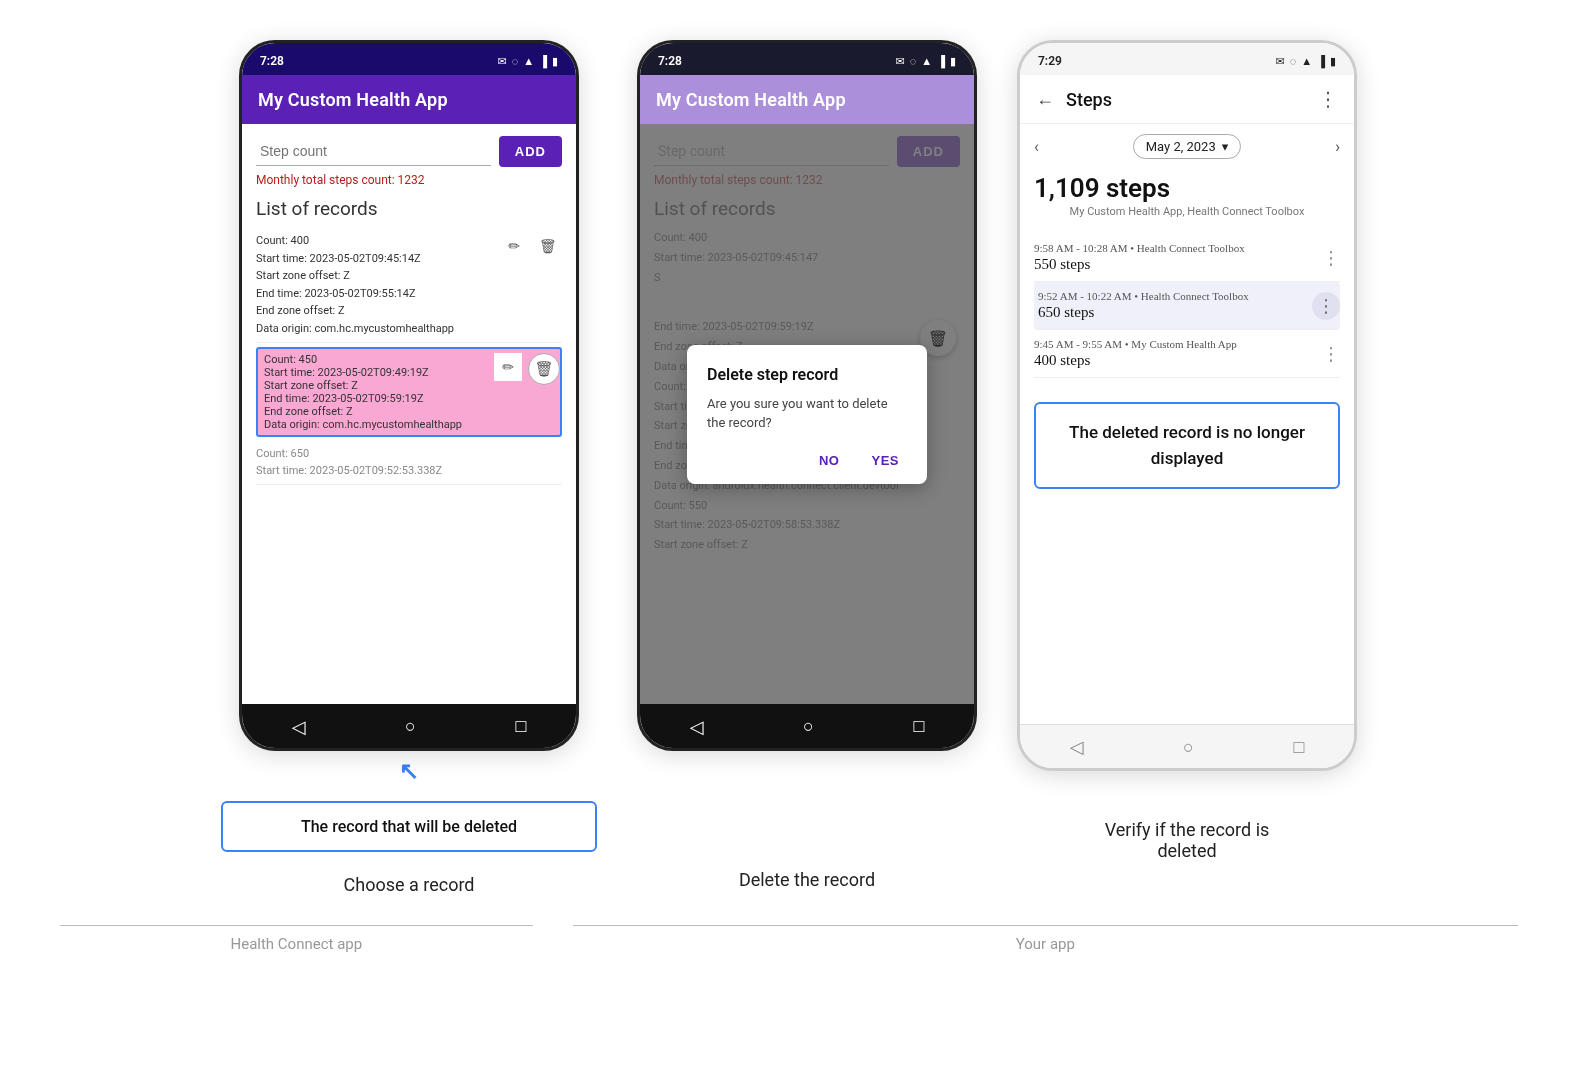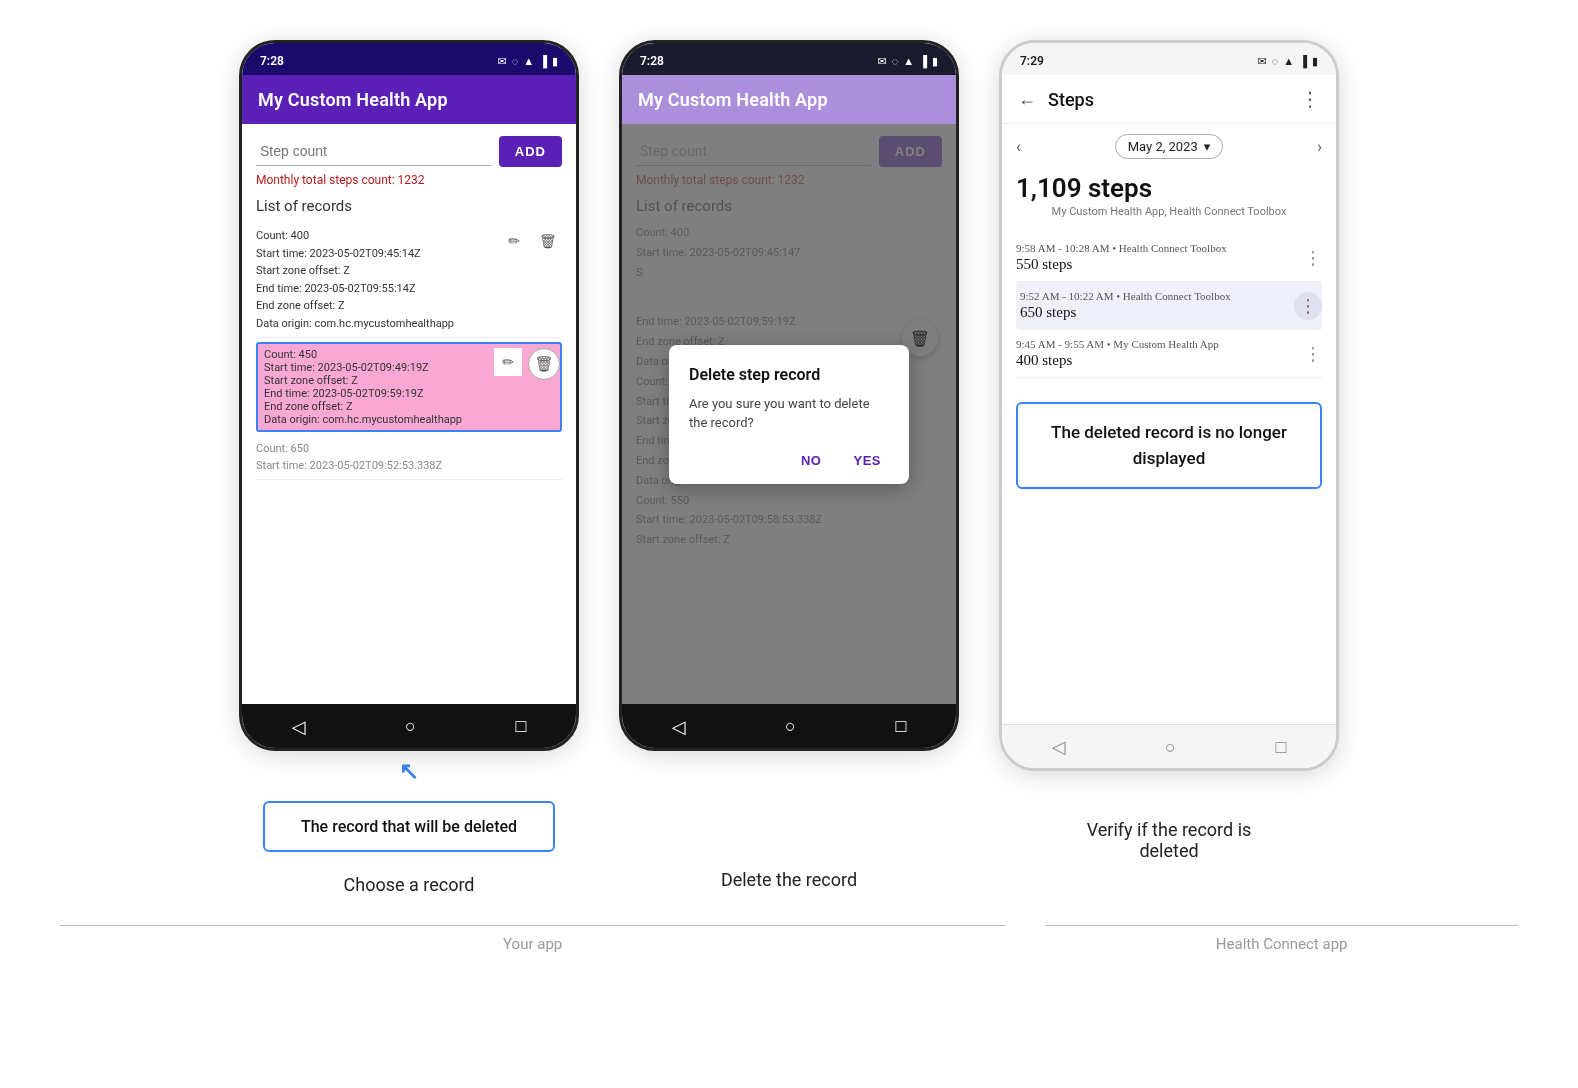--- a/index.html
+++ b/index.html
@@ -120,21 +120,21 @@
       cursor: pointer;
     }
 
     .monthly-total {
       font-size: 12px;
       color: #b91c1c;
       margin-bottom: 10px;
     }
 
     .list-title {
-      font-size: 15px;
+      font-size: 19px;
       color: #333;
       margin-bottom: 8px;
       font-weight: 400;
     }
 
     .record-item {
       font-size: 11px;
       color: #333;
       line-height: 1.6;
       padding: 4px 0;
@@ -166,21 +166,21 @@
     
     .annotation-box {
       border: 2.5px solid #3b82f6;
       border-radius: 6px;
       padding: 14px 20px;
       text-align: center;
       font-size: 16px;
       font-weight: 500;
       color: #111;
       background: #fff;
-      width: 292px;
+      width: 376px;
     }
 
     
     .phone-nav {
       background: #111;
       display: flex;
       justify-content: space-around;
       align-items: center;
       padding: 10px 0;
       height: 44px;
@@ -595,24 +595,24 @@
       </div>
     </div>
 
     <div style="height:10px;"></div>
     <div class="step-caption" style="max-width:220px; text-align:center;">Verify if the record is deleted</div>
   </div>
 </div>
 
 <div style="display:flex; width:100%; padding:10px 60px 0 60px; gap:40px;">
 
+  <div style="flex:1; display:flex; flex-direction:column; align-items:center;">
+    <div style="width:100%; border-top:1.5px solid #bbb; padding-top:8px; text-align:center;">
+      <span style="font-size:15px; color:#999;">Health Connect app</span>
+    </div>
+  </div>
+
   <div style="flex:2; display:flex; flex-direction:column; align-items:center;">
     <div style="width:100%; border-top:1.5px solid #bbb; padding-top:8px; text-align:center;">
       <span style="font-size:15px; color:#999;">Your app</span>
     </div>
   </div>
-
-  <div style="flex:1; display:flex; flex-direction:column; align-items:center;">
-    <div style="width:100%; border-top:1.5px solid #bbb; padding-top:8px; text-align:center;">
-      <span style="font-size:15px; color:#999;">Health Connect app</span>
-    </div>
-  </div>
 </div>
 
 </body></html>

